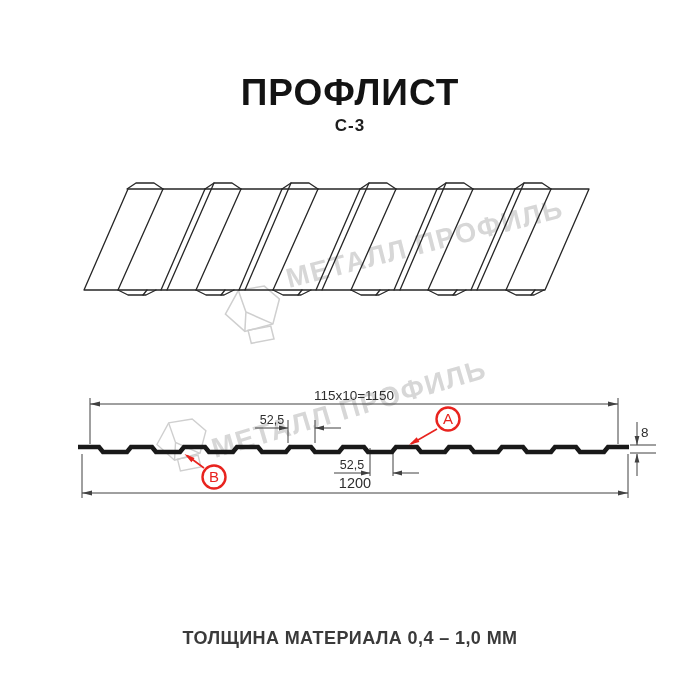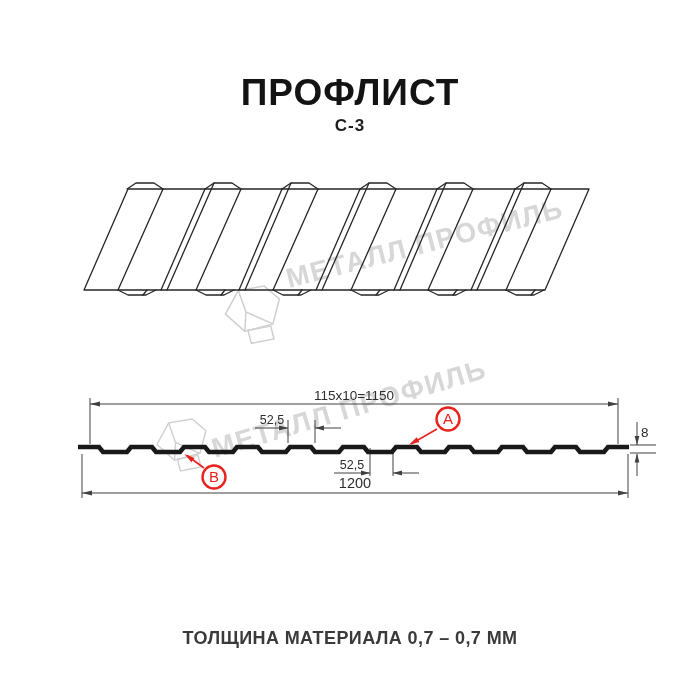--- a/index.html
+++ b/index.html
@@ -100,14 +100,14 @@
 
       <g>
         <line x1="204" y1="451" x2="187" y2="438.5" stroke-width="1.6" stroke="#e8231e"></line>
         <polygon points="0,0 10.5,-2.7 10.5,2.7" transform="translate(184.5,437) rotate(36)" fill="#e8231e"></polygon>
         <circle cx="214" cy="460" r="11.5" fill="#ffffff" stroke-width="2.4" stroke="#e8231e"></circle>
         <text x="214" y="465" font-size="15" text-anchor="middle" fill="#e8231e">B</text>
       </g>
     </g>
   </svg>
 
-  <div class="footer">ТОЛЩИНА МАТЕРИАЛА 0,7 – 0,7 ММ</div>
+  <div class="footer">ТОЛЩИНА МАТЕРИАЛА 0,4 – 1,0 ММ</div>
 </div>
 
 </body></html>

